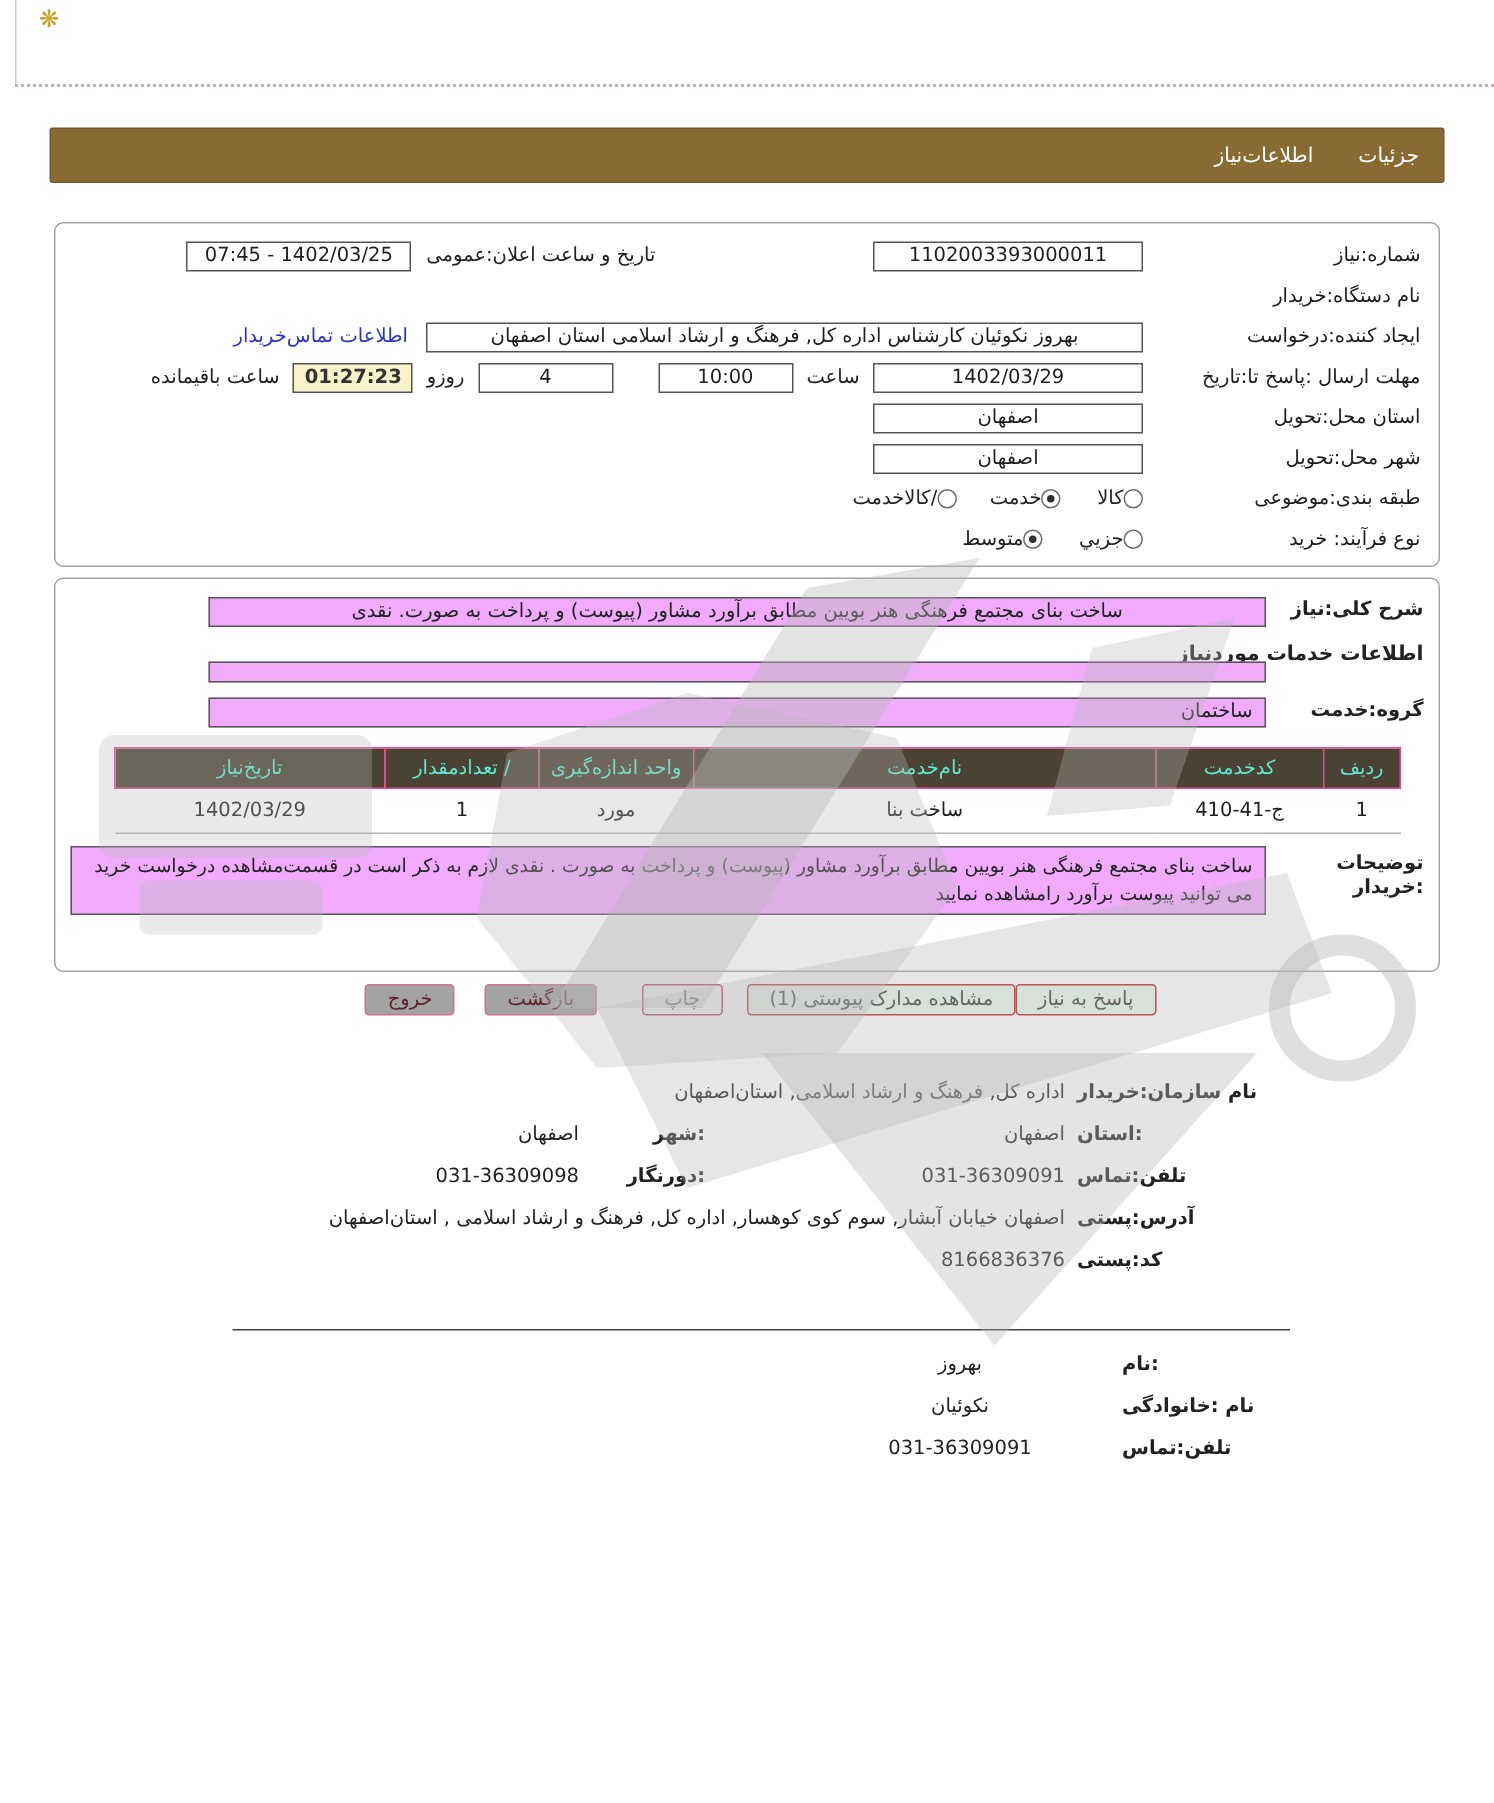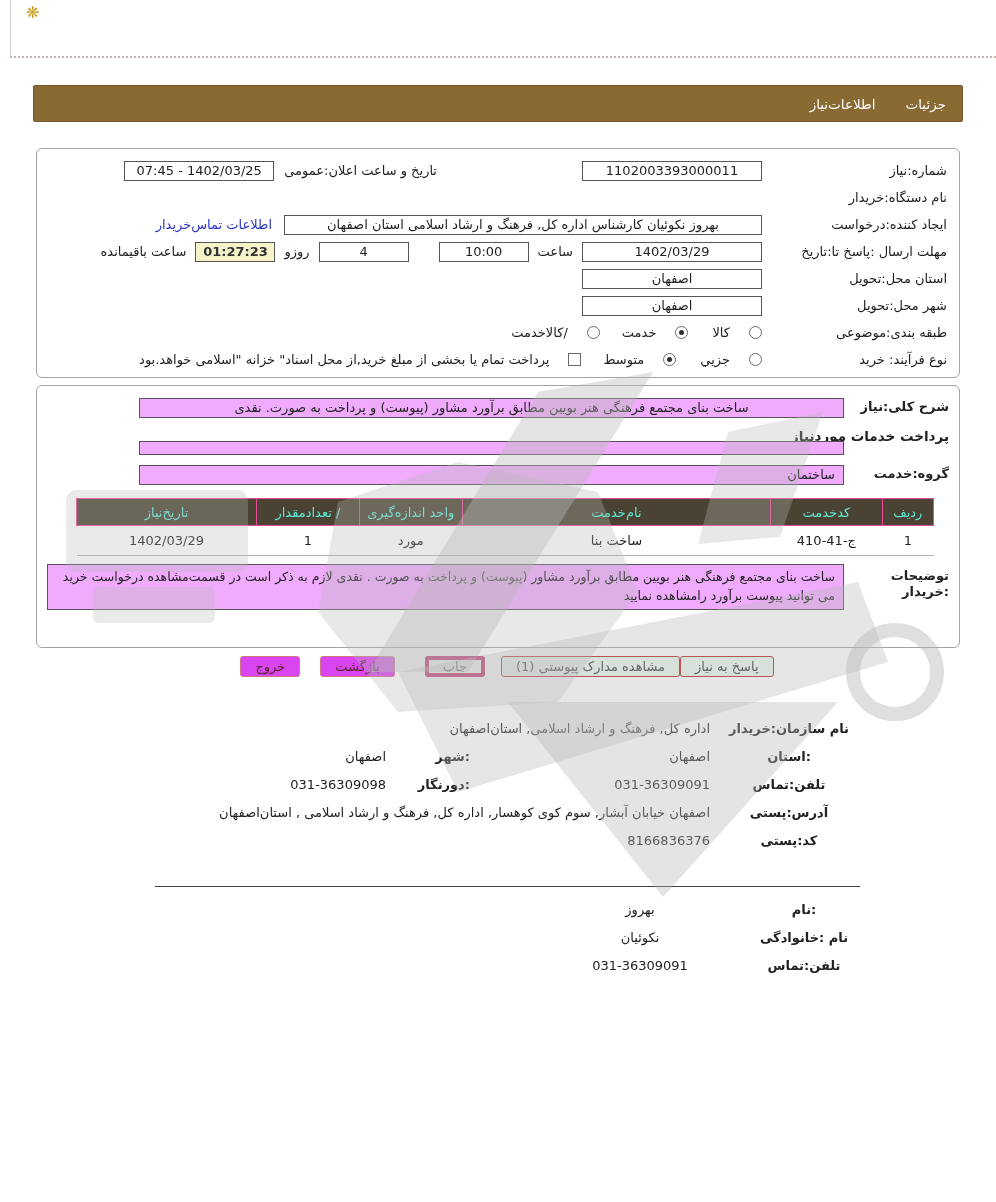--- a/index.html
+++ b/index.html
@@ -55,21 +55,21 @@
   .ltr { direction: ltr; unicode-bidi: isolate; }
 
   .link { color: #2a35c0; margin-right: 12px; cursor: pointer; white-space: nowrap; }
 
   .radio {
     width: 13px; height: 13px; border: 1px solid #6b6b6b; border-radius: 50%;
     display: inline-block; background: #fff; position: relative; flex: 0 0 auto;
   }
   .radio.checked::after { content: ""; position: absolute; inset: 3px; border-radius: 50%; background: #2f2f2f; }
   .checkbox { width: 13px; height: 13px; border: 1px solid #6b6b6b; display: inline-block; background: #fff; flex: 0 0 auto; }
-  .opt { display: inline-flex; align-items: center; gap: 19px; margin-left: 22px; }
+  .opt { display: inline-flex; align-items: center; gap: 0; margin-left: 22px; }
 
   
   .b2label { width: 105px; text-align: right; font-weight: bold; padding-left: 8px; font-size: 13px; line-height: 1.25; }
   .row2 { display: flex; align-items: center; min-height: 27px; }
   .vbox2 { border: 1px solid #555; background: #f0abfc; flex: 1; min-height: 20px; display: flex; align-items: center; padding: 0 8px; }
   .vbox2.center { justify-content: center; }
   .vbox2.ml150 { margin-left: 92px; }
   .svc-header { text-align: right; font-weight: bold; margin: 7px 0 -10px 0; font-size: 13.5px; }
   .thin { min-height: 14px; height: 14px; }
 
@@ -86,32 +86,32 @@
   .notes-row { align-items: flex-start; margin-top: 6px; }
   .notes-row .b2label { padding-top: 4px; }
 
   
   .btnrow { position: absolute; top: 656px; left: 0; right: 0; display: flex; justify-content: center; align-items: center; }
   .btn {
     height: 21px; display: inline-flex; align-items: center; justify-content: center;
     padding: 0 14px; border-radius: 3px; font-size: 13px; cursor: pointer; white-space: nowrap; color: #333;
   }
   .btn-green { background: #e9f6ec; border: 1px solid #b91c1c; }
-  .btn-print { background: #f6fcf6; border: 4px solid #be185d; }
-  .btn-pink { background: #d946ef; border: 1px solid #d2738a; color: #5c2230; }
+  .btn-print { background: #f6fcf6; border: 1px solid #be185d; }
+  .btn-pink { background: #a3a3a3; border: 1px solid #d2738a; color: #5c2230; }
   .m16 { margin-left: 16px; } .m30 { margin-left: 30px; } .m20 { margin-left: 20px; } .m18 { margin-left: 18px; }
 
   
   .contact { position: absolute; top: 720px; right: 136px; width: 705px; }
   .contact-bar {
     height: 26px; background: #8a6a33; color: #fff; font-weight: bold;
     display: flex; align-items: center; padding: 0 12px; font-size: 13.5px; margin-bottom: 20px;
   }
   .crow { display: flex; align-items: flex-start; min-height: 28px; line-height: 1.4; }
-  .clabel { width: 150px; font-weight: bold; text-align: center; padding-left: 8px; flex: 0 0 auto; }
+  .clabel { width: 150px; font-weight: bold; text-align: left; padding-left: 8px; flex: 0 0 auto; }
   .cval { text-align: right; }
   .cval1 { width: 240px; flex: 0 0 auto; }
   .clabel2 { width: 70px; font-weight: bold; text-align: right; flex: 0 0 auto; }
   .divider { border-top: 1px solid #3f3f3f; margin: 26px 0 14px 0; }
   .creator-header { font-weight: bold; text-align: right; margin: 6px 0 16px 0; font-size: 13.5px; }
   .crow.creator .clabel { width: 120px; }
   .crow.creator .cval { width: 200px; text-align: center; }
 
   
   .watermark { position: absolute; top: 372px; left: 38px; pointer-events: none; z-index: 30; }
@@ -189,36 +189,32 @@
     <div class="frow">
       <div class="flabel">نوع فرآیند: خرید</div>
       <span class="opt" style="margin-left:24px">
         <span class="radio"></span>
         <span>جزيي</span>
       </span>
       <span class="opt">
         <span class="radio checked"></span>
         <span>متوسط</span>
       </span>
-      <span class="opt">
-        <span class="checkbox"></span>
-        <span>پرداخت تمام یا بخشی از مبلغ خرید,از محل اسناد" خزانه "اسلامی خواهد.بود</span>
-      </span>
     </div>
 
   </div>
 
   <div class="box box2">
 
     <div class="row2">
       <div class="b2label">شرح کلی:نیاز</div>
       <div class="vbox2 center ml150">ساخت بنای مجتمع فرهنگی هنر  بویین مطابق برآورد مشاور (پیوست) و پرداخت به صورت. نقدی</div>
     </div>
 
-    <div class="svc-header">پرداخت خدمات موردنیاز</div>
+    <div class="svc-header">اطلاعات خدمات موردنیاز</div>
 
     <div class="row2">
       <div class="b2label"></div>
       <div class="vbox2 thin ml150"></div>
     </div>
 
     <div class="row2">
       <div class="b2label">گروه:خدمت</div>
       <div class="vbox2 ml150">ساختمان</div>
     </div>

